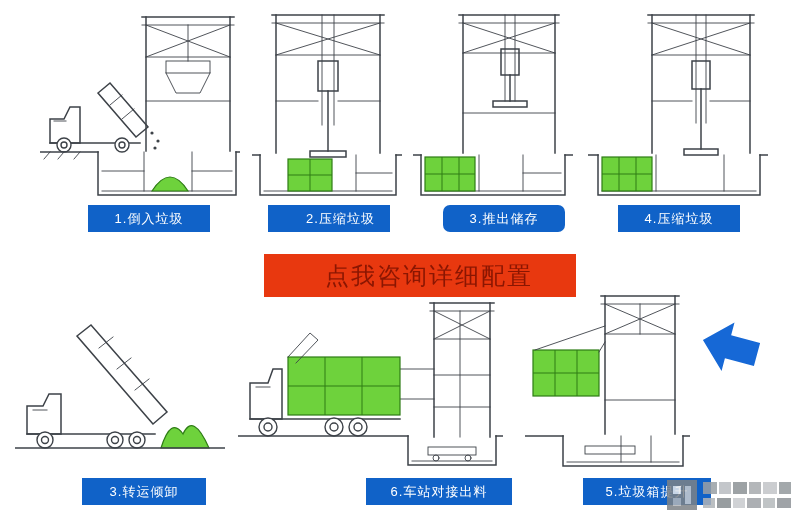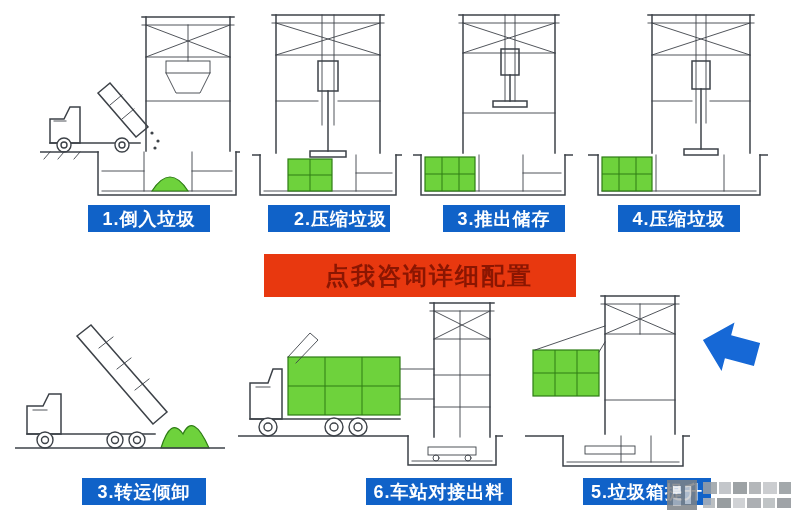--- a/index.html
+++ b/index.html
@@ -6,27 +6,27 @@
   html,body { width:800px; height:516px; }
   body {
     position:relative; width:800px; height:516px; background:#ffffff;
     font-family:"Liberation Sans", sans-serif; overflow:hidden;
   }
   .art { position:absolute; }
   .art svg { width:100%; height:100%; display:block; }
   .step-label {
     position:absolute; height:27px; display:flex; align-items:center; justify-content:center;
     background:var(--label-bg,#1062c8); color:var(--label-text,#ffffff);
-    font-size:18px; font-weight:bold; letter-spacing:1px; white-space:nowrap;
+    font-size:13px; font-weight:normal; letter-spacing:1px; white-space:nowrap;
   }
   .banner {
     position:absolute; left:264px; top:254px; width:312px; height:43px;
     display:flex; align-items:center; justify-content:center;
     background:var(--banner-bg,#e8380f); color:var(--banner-text,#8a1602);
-    font-size:24px; font-weight:bold; letter-spacing:2px; cursor:pointer;padding-left:18px;
+    font-size:24px; font-weight:normal; letter-spacing:2px; cursor:pointer;padding-left:18px;
   }
   .ln  { fill:none; stroke:var(--diagram-line,#3d4248); stroke-width:1.5; stroke-linecap:square; }
   .lt  { fill:none; stroke:var(--diagram-line,#3d4248); stroke-width:0.9; stroke-linecap:square; }
   .grn { fill:var(--diagram-green,#6ed23c); stroke:#2e7c15; stroke-width:1.2; }
   .grnl{ fill:none; stroke:#2e7c15; stroke-width:1; }
   .whl { fill:#ffffff; stroke:var(--diagram-line,#3d4248); stroke-width:1.4; }
   .solid { fill:var(--diagram-line,#3d4248); stroke:none; }
   .arrow-box { position:absolute; left:698px; top:314px; width:62px; height:66px; transform:rotate(15deg); }
   .arrow-box path { fill:var(--arrow-blue,#1668d6); }
   .watermark { position:absolute; left:665px; top:474px; width:135px; height:42px; opacity:.85; }
@@ -158,21 +158,21 @@
       <line class="lt" x1="136" y1="150" x2="136" y2="186"></line>
       <rect class="grn" x="14" y="152" width="50" height="34"></rect>
       <line class="grnl" x1="31" y1="152" x2="31" y2="186"></line>
       <line class="grnl" x1="48" y1="152" x2="48" y2="186"></line>
       <line class="grnl" x1="14" y1="169" x2="64" y2="169"></line>
     </svg>
   </div>
 
   <div class="step-label" style="left:88px;  top:205px; width:122px;">1.倒入垃圾</div>
   <div class="step-label" style="left:268px; top:205px; width:122px;padding-left:23px;">2.压缩垃圾</div>
-  <div class="step-label" style="left:443px; top:205px; width:122px;">3.推出储存</div>
+  <div class="step-label" style="left:443px; top:205px; width:122px;border-radius:7px;">3.推出储存</div>
   <div class="step-label" style="left:618px; top:205px; width:122px;">4.压缩垃圾</div>
 
   <div class="banner">点我咨询详细配置</div>
 
   <div class="art" style="left:15px; top:298px; width:210px; height:165px;">
     <svg viewBox="0 0 210 165">
       <path class="ln" d="M138,126 L62,38 L76,27 L152,114 z"></path>
       <line class="lt" x1="84" y1="50" x2="98" y2="39"></line>
       <line class="lt" x1="102" y1="71" x2="116" y2="60"></line>
       <line class="lt" x1="120" y1="92" x2="134" y2="81"></line>

